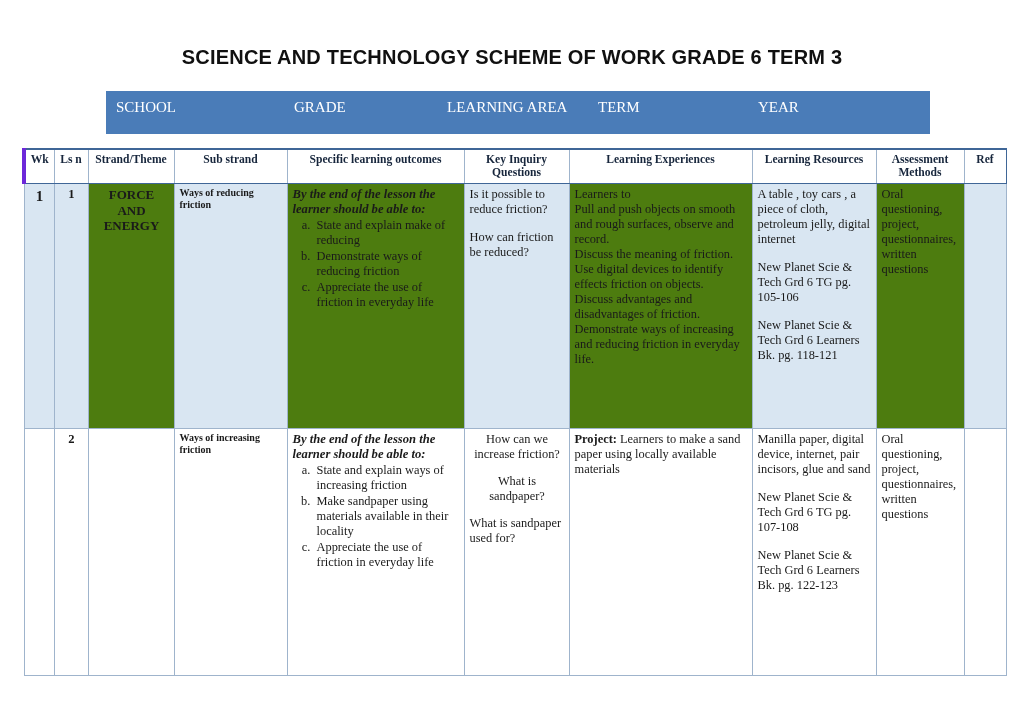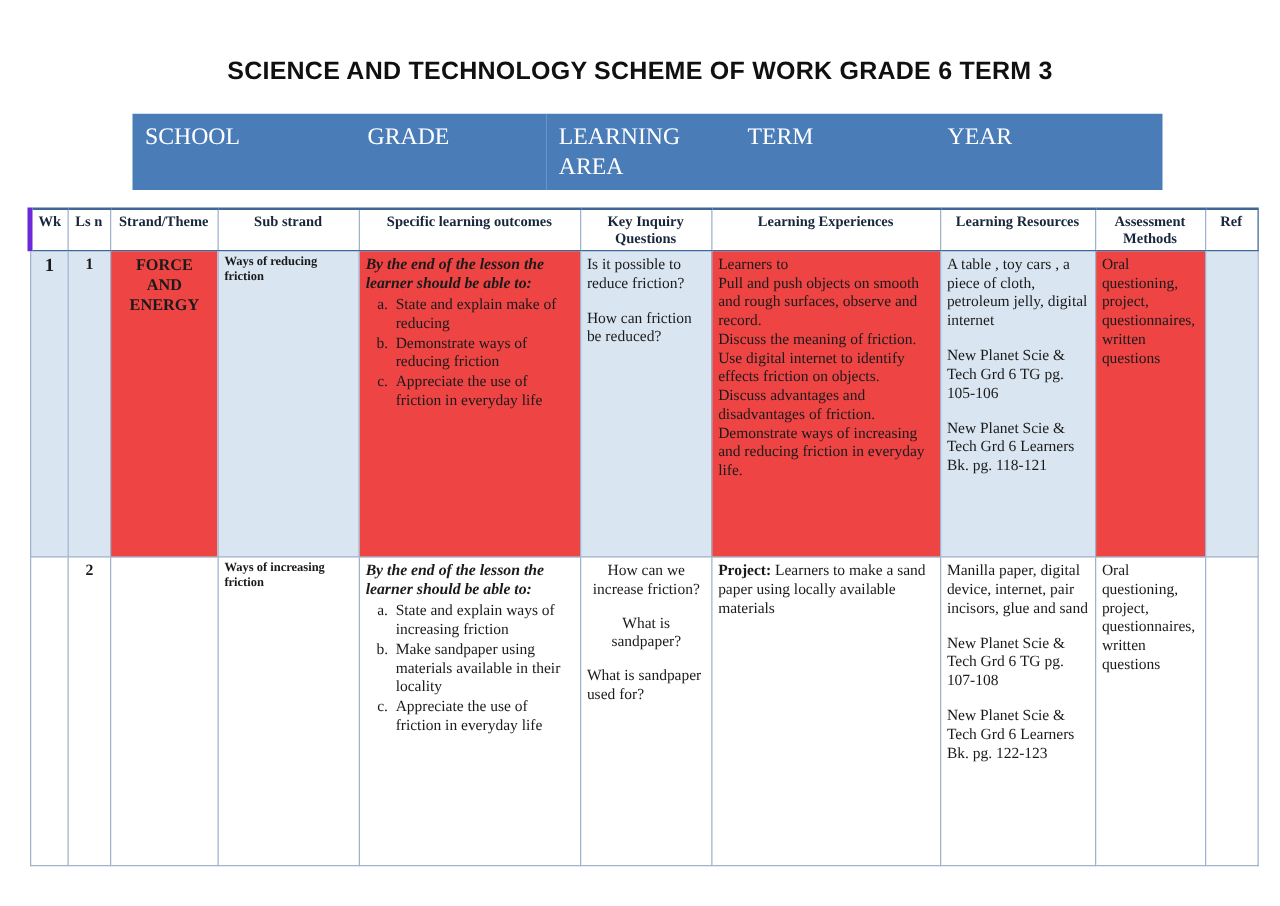--- a/index.html
+++ b/index.html
@@ -34,21 +34,21 @@
     width: 824px;
   }
   table.info {
     border-collapse: collapse;
     width: 100%;
     table-layout: fixed;
   }
   table.info td {
     vertical-align: top;
     padding: 5px 0 6px 10px;
-    font-size: 19px;
+    font-size: 15px;
     line-height: 1.25;
   }
   table.info tr.info-head td {
     background: #4a7cb8;
     color: #ffffff;
     height: 30px;
     padding-top: 7px;
   }
   table.info tr.info-body td {
     background: #d7dfeb;
@@ -104,21 +104,21 @@
   col.w-sub   { width: 113px; }
   col.w-slo   { width: 177px; }
   col.w-kiq   { width: 105px; }
   col.w-le    { width: 183px; }
   col.w-lr    { width: 124px; }
   col.w-am    { width: 88px; }
   col.w-ref   { width: 42px; }
 
   
   .tint-blue  { background: #d9e6f2; }
-  .tint-lav   { background: #ef4444; }
+  .tint-lav   { background: #4d7c0f; }
   .tint-white { background: #ffffff; }
   .bold { font-weight: bold; }
 
   .wk-num {
     font-weight: bold;
     font-size: 15px;
     text-align: center;
   }
   .ls-num {
     font-weight: bold;
@@ -232,21 +232,21 @@
           </ol>
         </td>
         <td class="tint-blue">
           <p class="p-line p-gap">Is it possible to reduce friction?</p>
           <p class="p-line">How can friction be reduced?</p>
         </td>
         <td class="tint-lav">
           <p class="p-line">Learners to</p>
           <p class="p-line">Pull and push objects on smooth and rough surfaces, observe and record.</p>
           <p class="p-line">Discuss the meaning of friction.</p>
-          <p class="p-line">Use digital internet to identify effects friction on objects.</p>
+          <p class="p-line">Use digital devices to identify effects friction on objects.</p>
           <p class="p-line"> Discuss advantages and disadvantages of friction.</p>
           <p class="p-line">Demonstrate ways of increasing and reducing friction in everyday life.</p>
         </td>
         <td class="tint-blue">
           <p class="p-line p-gap">A table , toy cars , a piece of cloth, petroleum jelly, digital internet</p>
           <p class="p-line p-gap">New Planet Scie &amp; Tech Grd 6 TG pg. 105-106</p>
           <p class="p-line">New Planet Scie &amp; Tech Grd 6 Learners Bk. pg. 118-121</p>
         </td>
         <td class="tint-lav">Oral questioning, project, questionnaires, written questions</td>
         <td class="tint-blue"></td>

